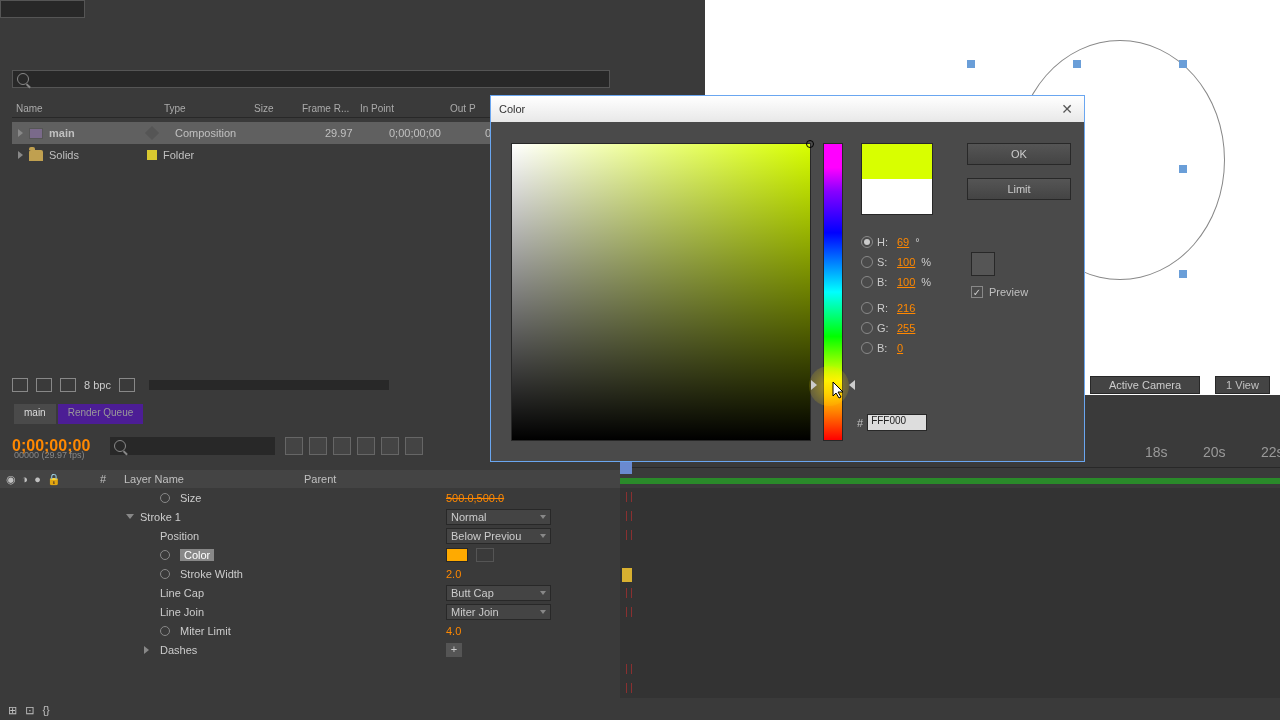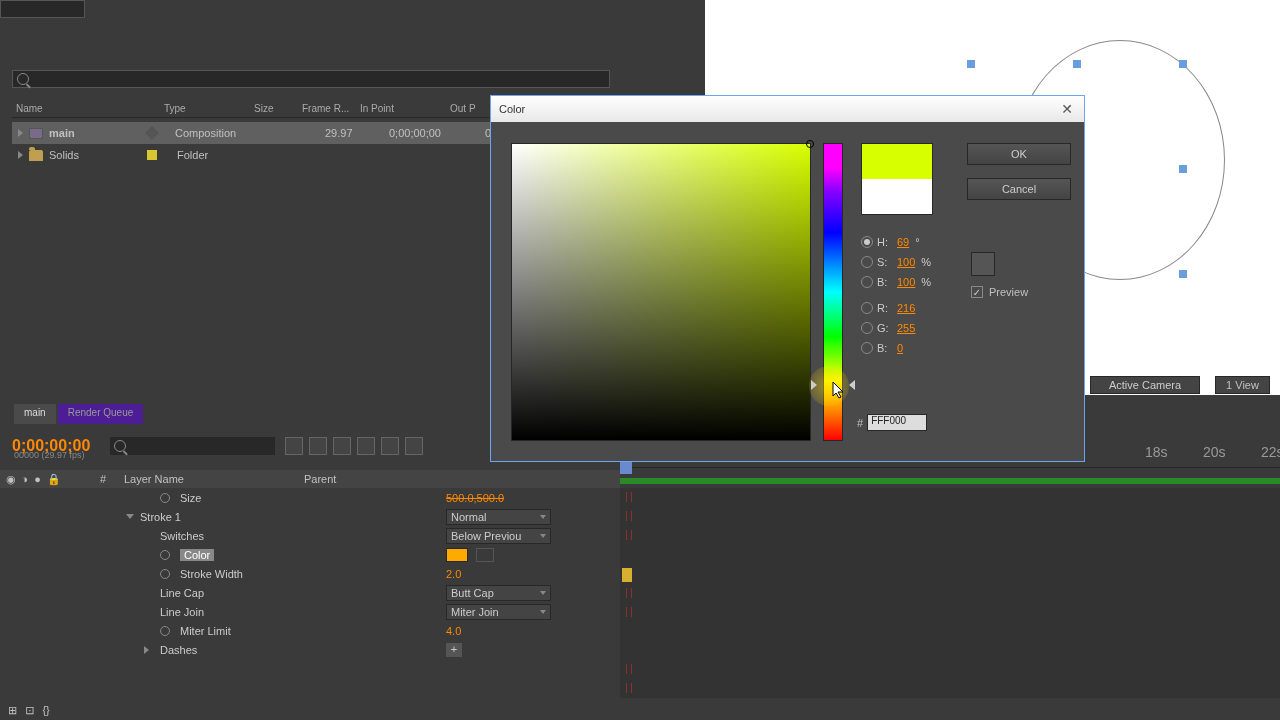--- a/index.html
+++ b/index.html
@@ -112,21 +112,29 @@
     <div style="width:48px"></div>
     <div style="width:58px">29.97</div>
     <div style="width:90px">0;00;00;00</div>
     <div>0;0</div>
   </div>
   <div class="proj-row" style="top:144px">
     <div class="twirl"></div>
     <div class="folder-icon"></div>
     <div style="width:92px">Solids</div>
     <div style="width:10px;height:10px;background:#d8c830"></div>
-    <div style="margin-left:14px">Folder</div>
+    <div style="">Folder</div>
+  </div>
+  <div class="footer-bar">
+    <div class="fb-icon"></div>
+    <div class="fb-icon"></div>
+    <div class="fb-icon"></div>
+    <span class="fb-text">8 bpc</span>
+    <div class="fb-icon"></div>
+    <div class="slider"></div>
   </div>
 </div>
 
 <div class="viewer">
   <div class="circle"></div>
   <div class="handle" style="top:60px;left:262px"></div>
   <div class="handle" style="top:60px;left:368px"></div>
   <div class="handle" style="top:60px;left:474px"></div>
   <div class="handle" style="top:165px;left:262px"></div>
   <div class="handle" style="top:165px;left:474px"></div>
@@ -190,21 +198,21 @@
     </div>
   <div class="prop-row">
       <div class="twirl2" style="left:126px"></div>
       <span class="prop-label" style="left:140px">Stroke 1</span>
       <div class="dd">
         <span>Normal</span>
         <div class="arrow"></div>
       </div>
     </div>
   <div class="prop-row">
-      <span class="prop-label" style="left:160px">Switches</span>
+      <span class="prop-label" style="left:160px">Position</span>
       <div class="dd">
         <span>Below Previou</span>
         <div class="arrow"></div>
       </div>
     </div>
   <div class="prop-row">
       <div class="stopwatch"></div>
       <span class="prop-label sel">Color</span>
       <div class="color-swatch"></div>
       <div class="color-picker-ic"></div>
@@ -308,19 +316,19 @@
         <div class="radio"></div>
         <span class="hsv-label">B:</span>
         <span class="hsv-val">0</span>
       </div>
   </div>
   <div class="hex-row">
     <span>#</span>
     <div class="hex-input">FFF000</div>
   </div>
   <div class="d-btn" style="top:47px">OK</div>
-  <div class="d-btn" style="top:82px">Cancel</div>
+  <div class="d-btn" style="top:82px">Limit</div>
   <div class="eyedrop"></div>
   <div class="prev-ck">
       <div class="ckbox">✓</div>
       <span>Preview</span>
     </div>
 </div>
 
 </body></html>

